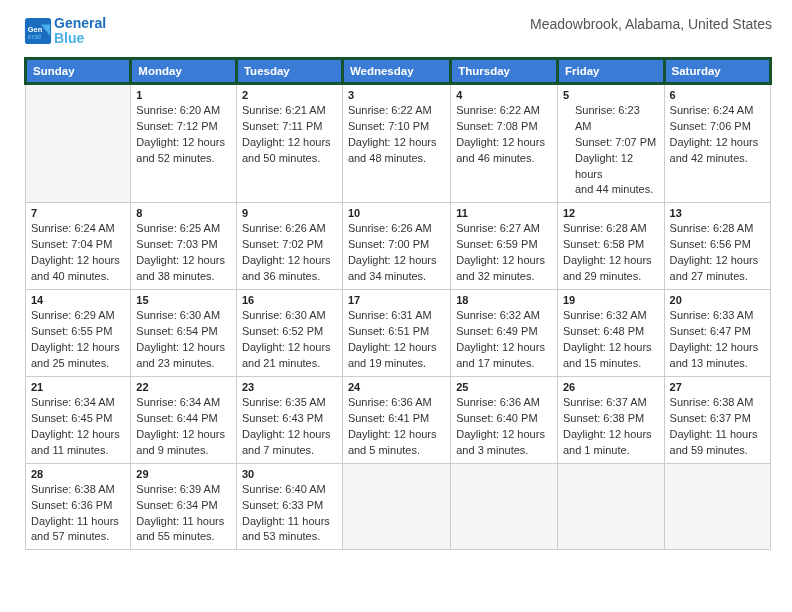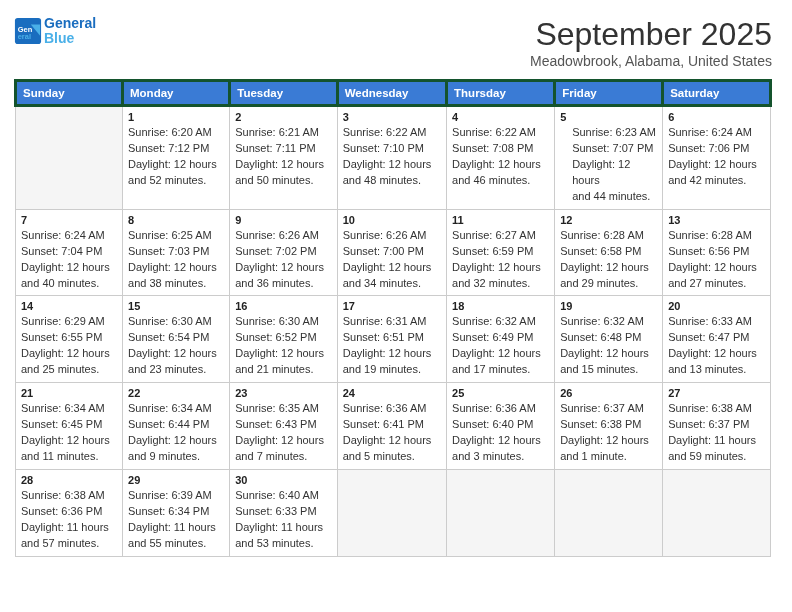--- a/index.html
+++ b/index.html
@@ -7,21 +7,21 @@
       font-family: Arial, sans-serif;
       background: #fff;
       width: 792px;
       height: 612px;
       overflow: hidden;
     }
     .page {
       width: 792px;
       height: 612px;
       background: #fff;
-      padding: 16px 20px 10px 14px;
+      padding: 16px 20px 10px 24px;
     }
     .header {
       display: flex;
       justify-content: space-between;
       align-items: flex-start;
       margin-bottom: 10px;
     }
     .logo {
       display: flex;
       align-items: center;
@@ -101,21 +101,20 @@
         <text x="4" y="16" font-size="8" font-weight="bold" fill="white" font-family="Arial">Gen</text>
         <text x="4" y="24" font-size="8" font-weight="bold" fill="#4ab0e8" font-family="Arial">eral</text>
       </svg>
       <div>
         <div class="logo-text">
           <span>General</span><br><span style="color:#4ab0e8">Blue</span>
         </div>
       </div>
     </div>
     <div class="title-block">
-      <div class="month-title">September 2025</div>
       <div class="location-title">Meadowbrook, Alabama, United States</div>
     </div>
   </div>
 
   <table class="calendar">
     <thead>
       <tr>
       <th>Sunday</th>
           <th>Monday</th>
           <th>Tuesday</th>

